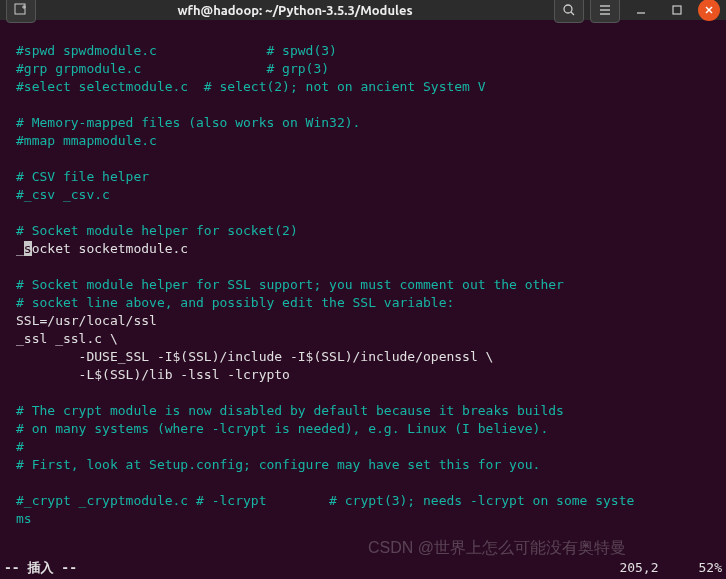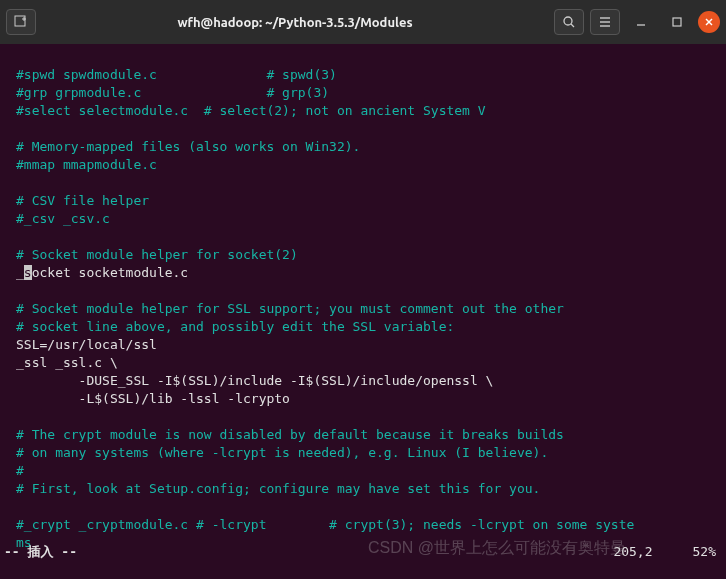--- a/index.html
+++ b/index.html
@@ -5,21 +5,21 @@
 * { margin: 0; padding: 0; box-sizing: border-box; }
 body {
   width: 726px; height: 579px;
   background: #2a0a22;
   font-family: "DejaVu Sans Mono", monospace;
   font-size: 13px;
   overflow: hidden;
   position: relative;
 }
 .titlebar {
-  height: 44px;
+  height: 20px;
   background: #2c2c2c;
   display: flex;
   align-items: center;
   padding: 0 6px;
   gap: 6px;
 }
 .tb-btn {
   width: 30px; height: 26px;
   border-radius: 4px;
   display: flex; align-items: center; justify-content: center;
@@ -42,30 +42,30 @@
   padding: 4px 4px 0 16px;
   line-height: 18px;
   white-space: pre;
   color: #ddd;
 }
 .c-comment { color: #16b5a5; }
 .c-plain { color: #e0e0e0; }
 .cursor-bg { background: #c8c8c8; color:#2a0a22; }
 .status {
   position: absolute;
-  bottom: 18px; left: 4px; right: 4px;
+  bottom: 2px; left: 4px; right: 4px;
   display: flex;
   color: #e0e0e0;
   font-weight: bold;
   line-height: 18px;
 }
 .status .mode { flex: 0 0 auto; }
 .status .spacer { flex: 1; }
 .status .pos1 { margin-right: 40px; font-weight: normal; margin-left: 20px; }
-.status .pos2 { margin-right: 6px; font-weight: normal; }
+.status .pos2 { margin-right: 0; font-weight: normal; }
 .watermark {
   position: absolute;
   bottom: 20px; right: 100px;
   color: rgba(200,200,200,0.30);
   font-family: sans-serif;
   font-size: 16px;
 }
 svg { display:block; }
 </style>
 </head>

